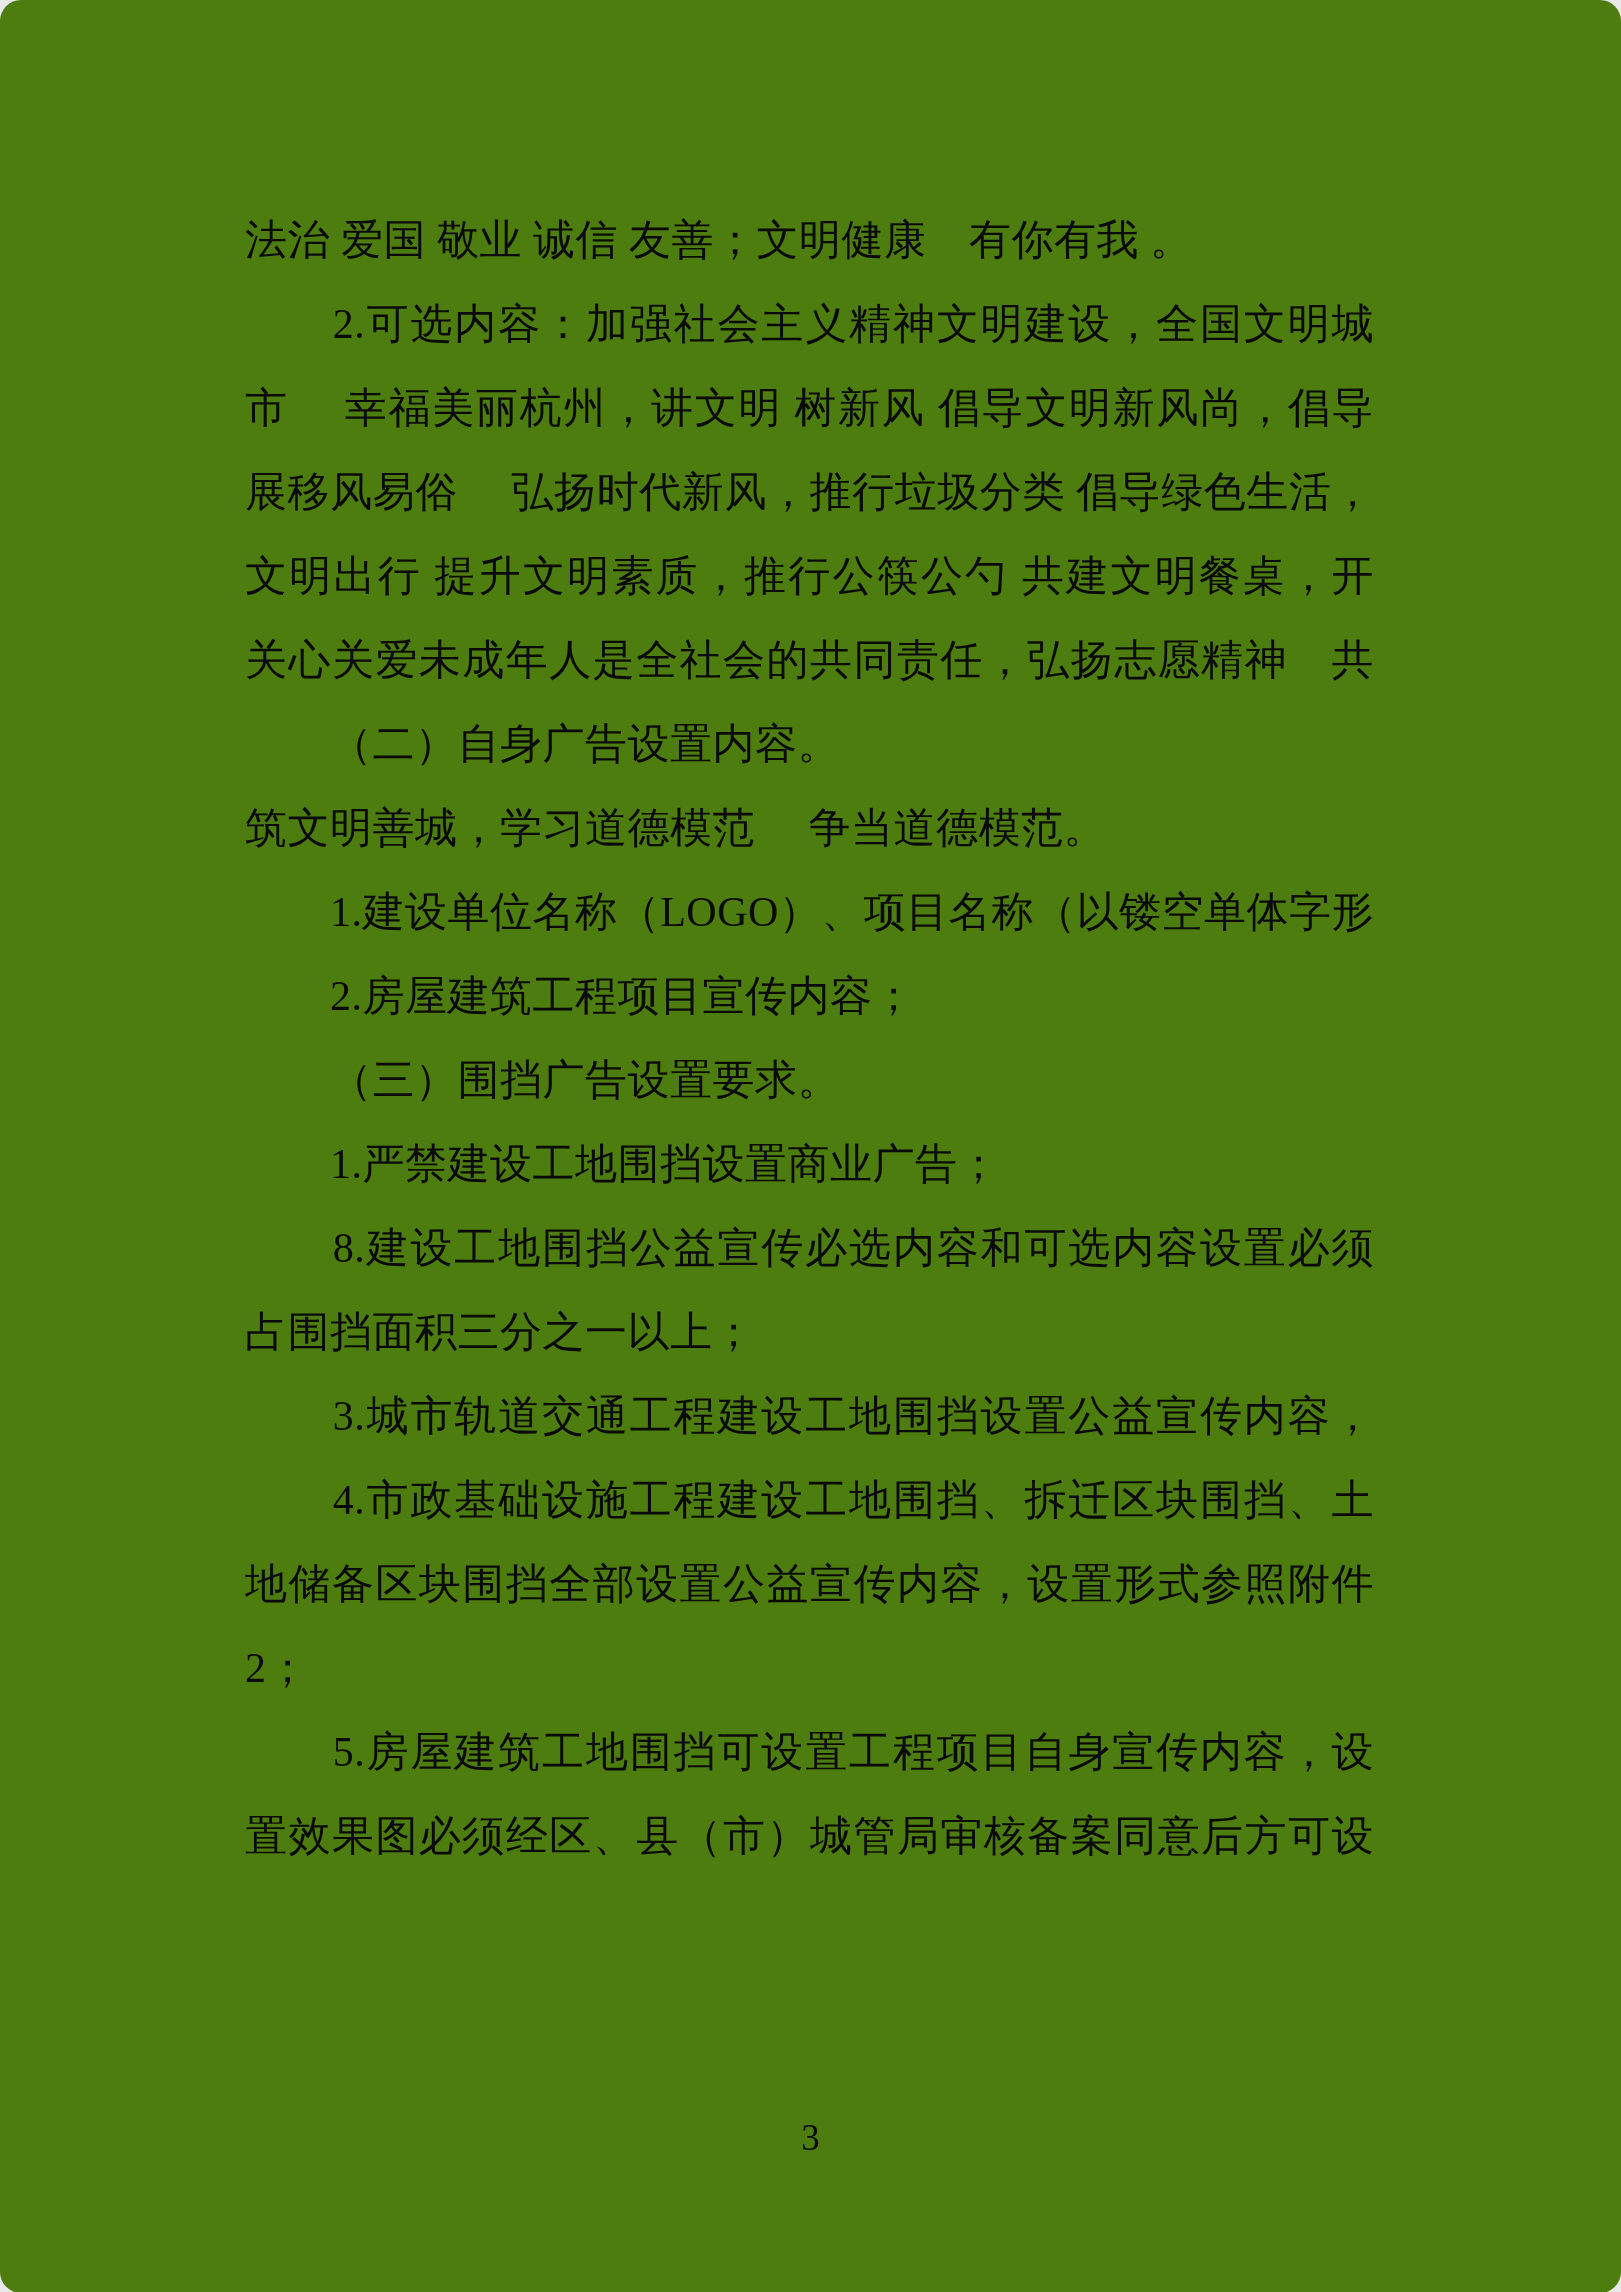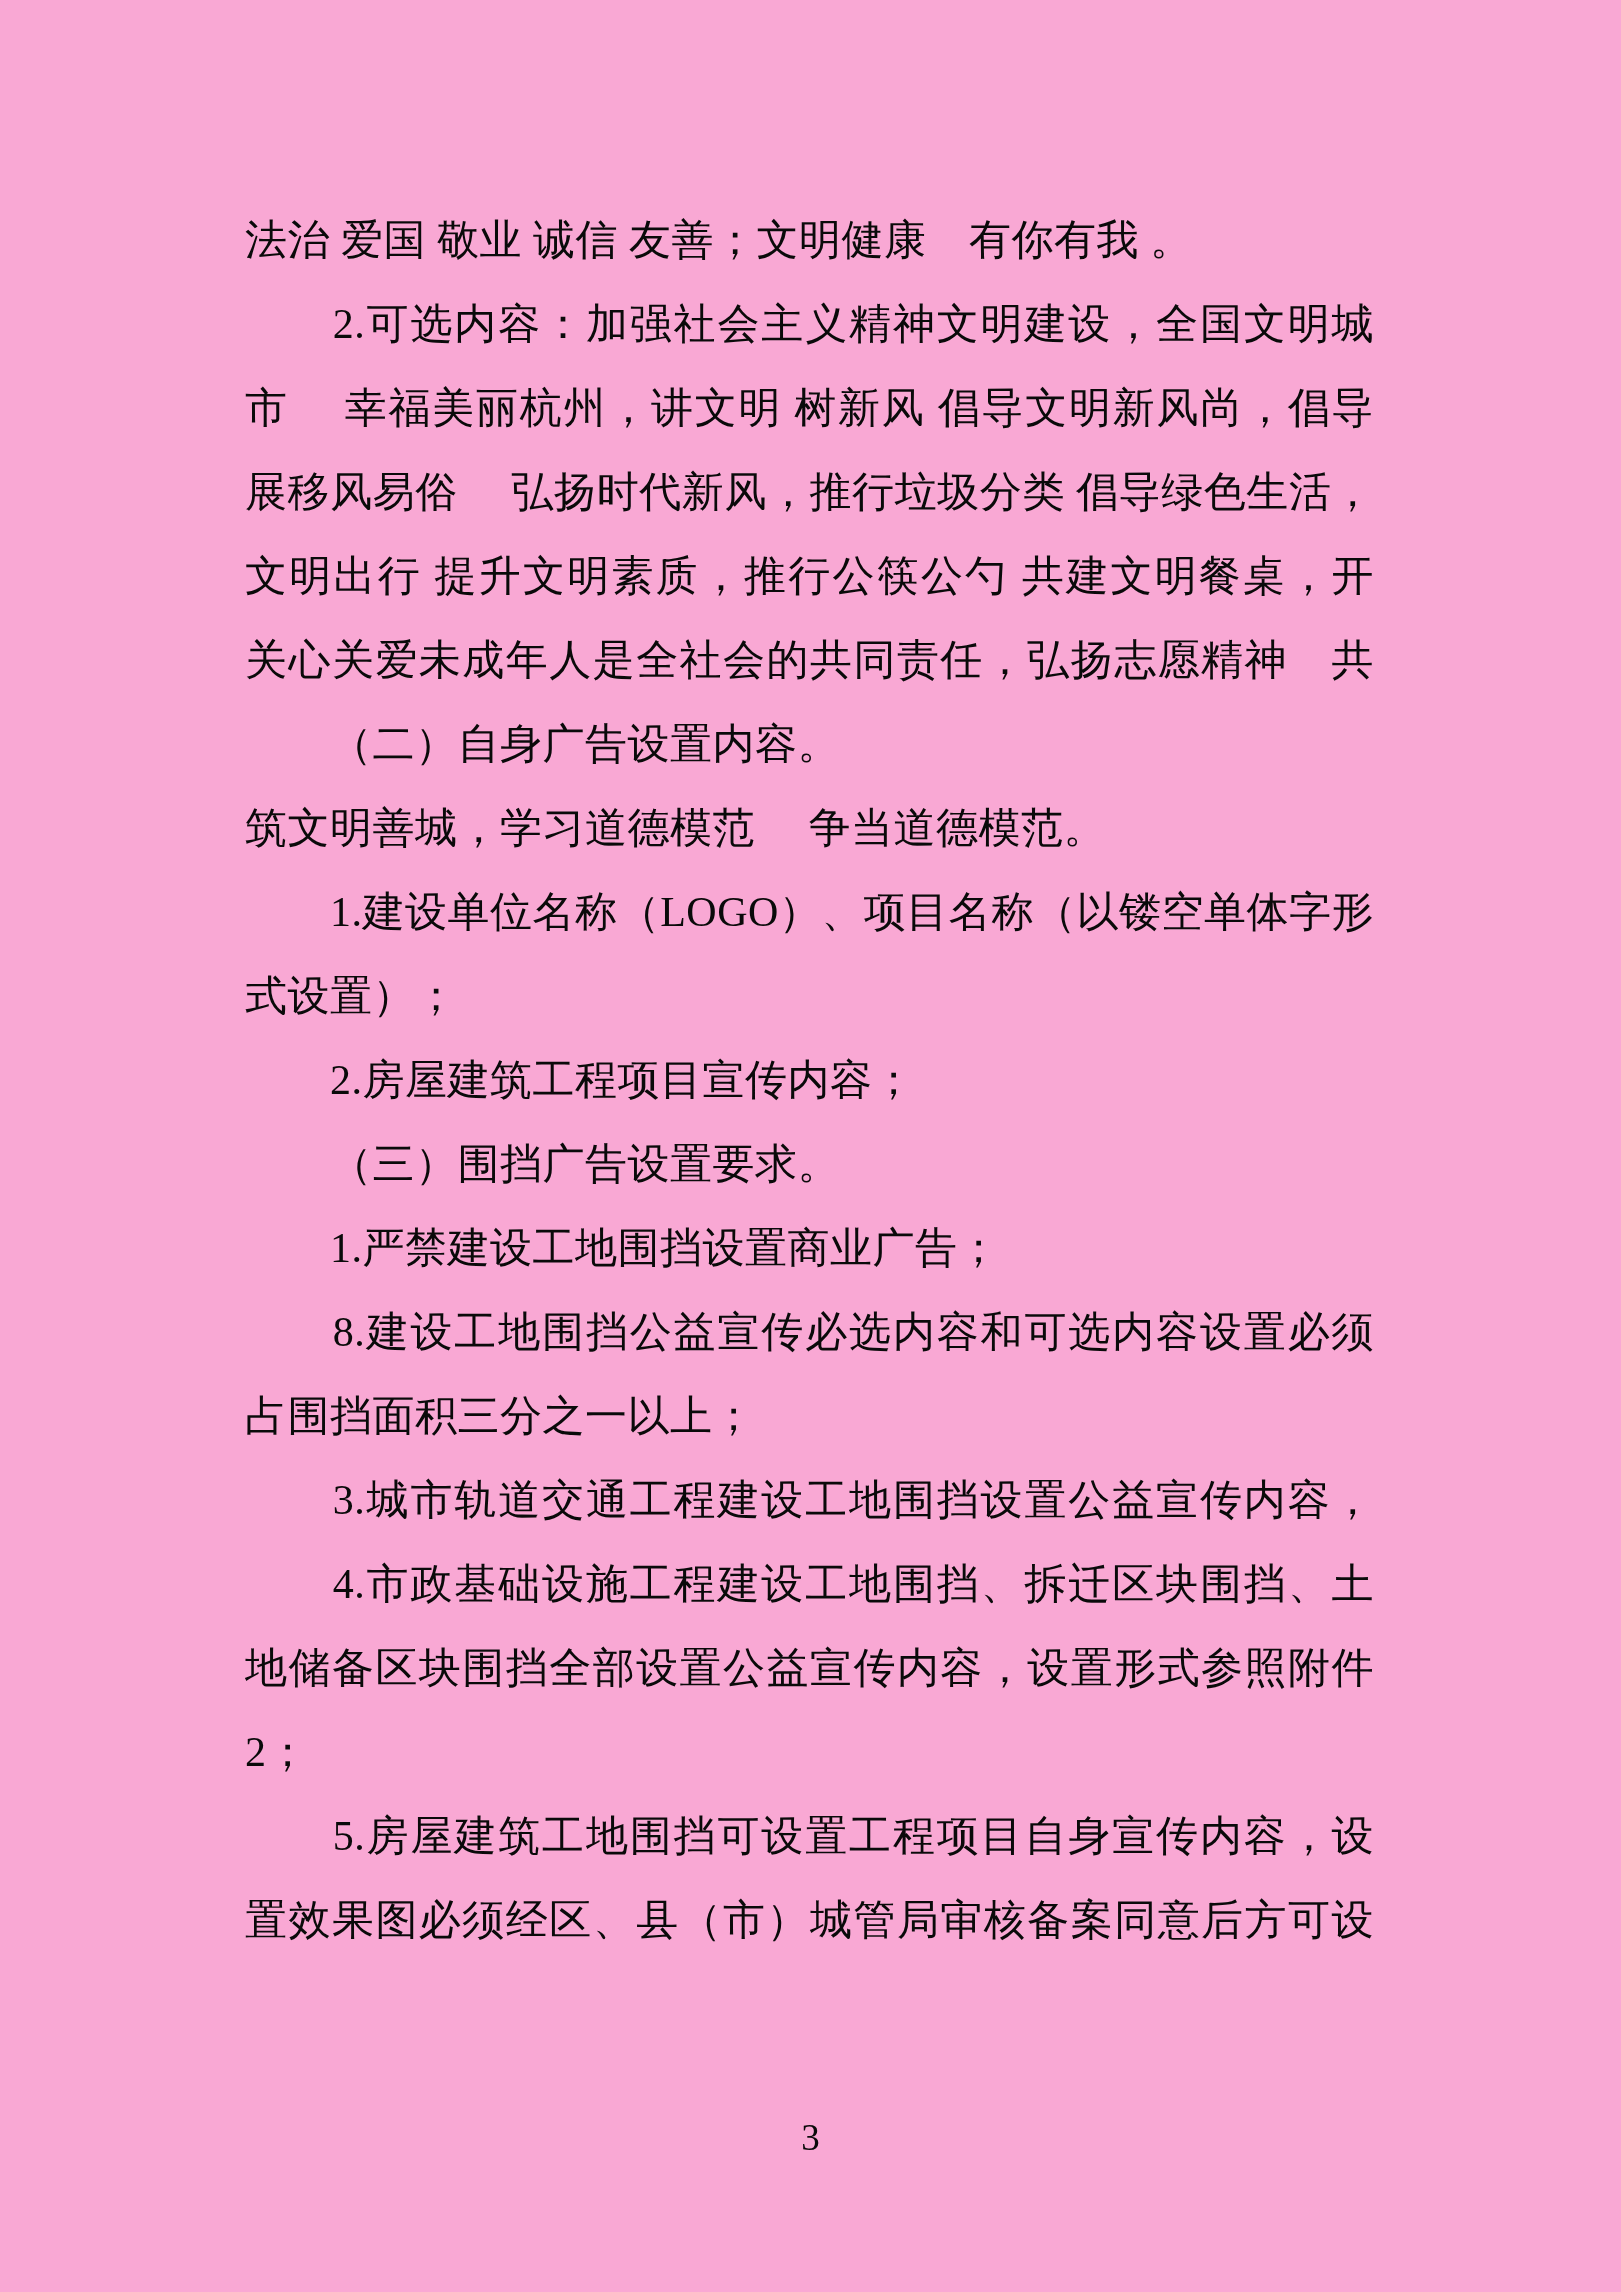--- a/index.html
+++ b/index.html
@@ -5,24 +5,25 @@
   html, body {
     margin: 0;
     padding: 0;
     background: #e8e8e8;
   }
   .page {
     position: relative;
     width: 1621px;
     height: 2293px;
     margin: 0 auto;
-    background: #f9a8d4;
+    background: #4d7c0f;
     color: #0a0a0a;
     font-family: "Liberation Serif", "DejaVu Serif", serif;
     overflow: hidden;
+    border-radius: 21px;
   }
   .text-block {
     position: absolute;
     left: 245px;
     top: 198px;
     width: 1129px;
   }
   .line {
     height: 84px;
     line-height: 84px;
@@ -56,21 +57,20 @@
   <div class="text-block" id="text-block">
       <div class="line">法治 爱国 敬业 诚信 友善；文明健康　有你有我 。</div>
       <div class="line justify">　　2.可选内容：加强社会主义精神文明建设，全国文明城</div>
       <div class="line justify">市　 幸福美丽杭州，讲文明 树新风 倡导文明新风尚，倡导</div>
       <div class="line justify">展移风易俗　 弘扬时代新风，推行垃圾分类 倡导绿色生活，</div>
       <div class="line justify">文明出行 提升文明素质，推行公筷公勺 共建文明餐桌，开</div>
       <div class="line justify">关心关爱未成年人是全社会的共同责任，弘扬志愿精神　共</div>
       <div class="line">　　（二）自身广告设置内容。</div>
       <div class="line">筑文明善城，学习道德模范　 争当道德模范。</div>
       <div class="line justify">　　1.建设单位名称（LOGO）、项目名称（以镂空单体字形</div>
-      <div class="line">式设置）；</div>
       <div class="line">　　2.房屋建筑工程项目宣传内容；</div>
       <div class="line">　　（三）围挡广告设置要求。</div>
       <div class="line">　　1.严禁建设工地围挡设置商业广告；</div>
       <div class="line justify">　　8.建设工地围挡公益宣传必选内容和可选内容设置必须</div>
       <div class="line">占围挡面积三分之一以上；</div>
       <div class="line justify">　　3.城市轨道交通工程建设工地围挡设置公益宣传内容，</div>
       <div class="line justify">　　4.市政基础设施工程建设工地围挡、拆迁区块围挡、土</div>
       <div class="line justify">地储备区块围挡全部设置公益宣传内容，设置形式参照附件</div>
       <div class="line">2；</div>
       <div class="line justify">　　5.房屋建筑工地围挡可设置工程项目自身宣传内容，设</div>

